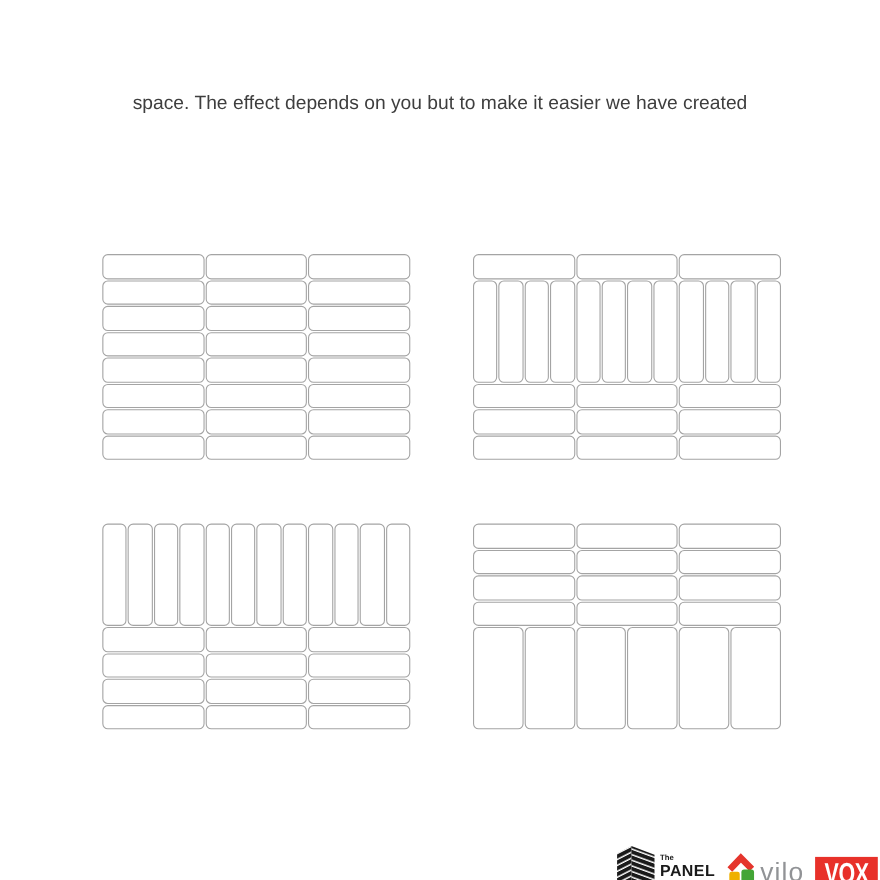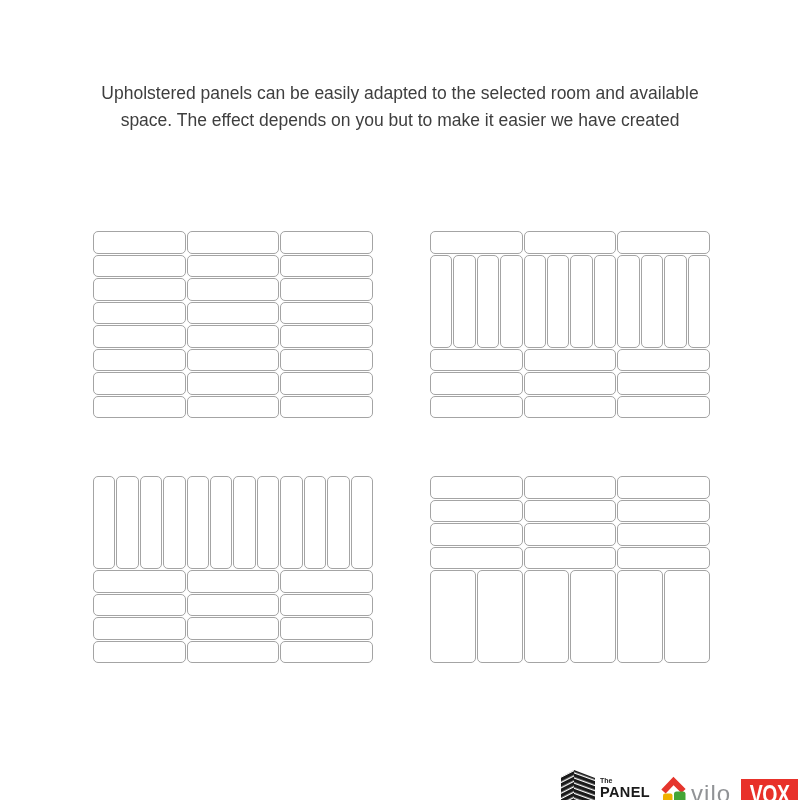--- a/index.html
+++ b/index.html
@@ -67,21 +67,20 @@
     font-size:25px;
     letter-spacing:-.5px;
     display:inline-block;
     transform:scaleX(.78) scaleY(1.05);
   }
 </style>
 </head>
 <body>
 
 <div class="intro">
-  <div>Upholstered panels can be easily adapted to the selected room and available</div>
   <div>space. The effect depends on you but to make it easier we have created</div>
 </div>
 
 <div class="layouts">
   <div class="layout" style="grid-template-columns: repeat(12, 1fr); grid-template-rows: repeat(8, 1fr);">
       <div class="panel" style="grid-area: 1 / 1 / span 1 / span 4;"></div>
       <div class="panel" style="grid-area: 1 / 5 / span 1 / span 4;"></div>
       <div class="panel" style="grid-area: 1 / 9 / span 1 / span 4;"></div>
       <div class="panel" style="grid-area: 2 / 1 / span 1 / span 4;"></div>
       <div class="panel" style="grid-area: 2 / 5 / span 1 / span 4;"></div>

